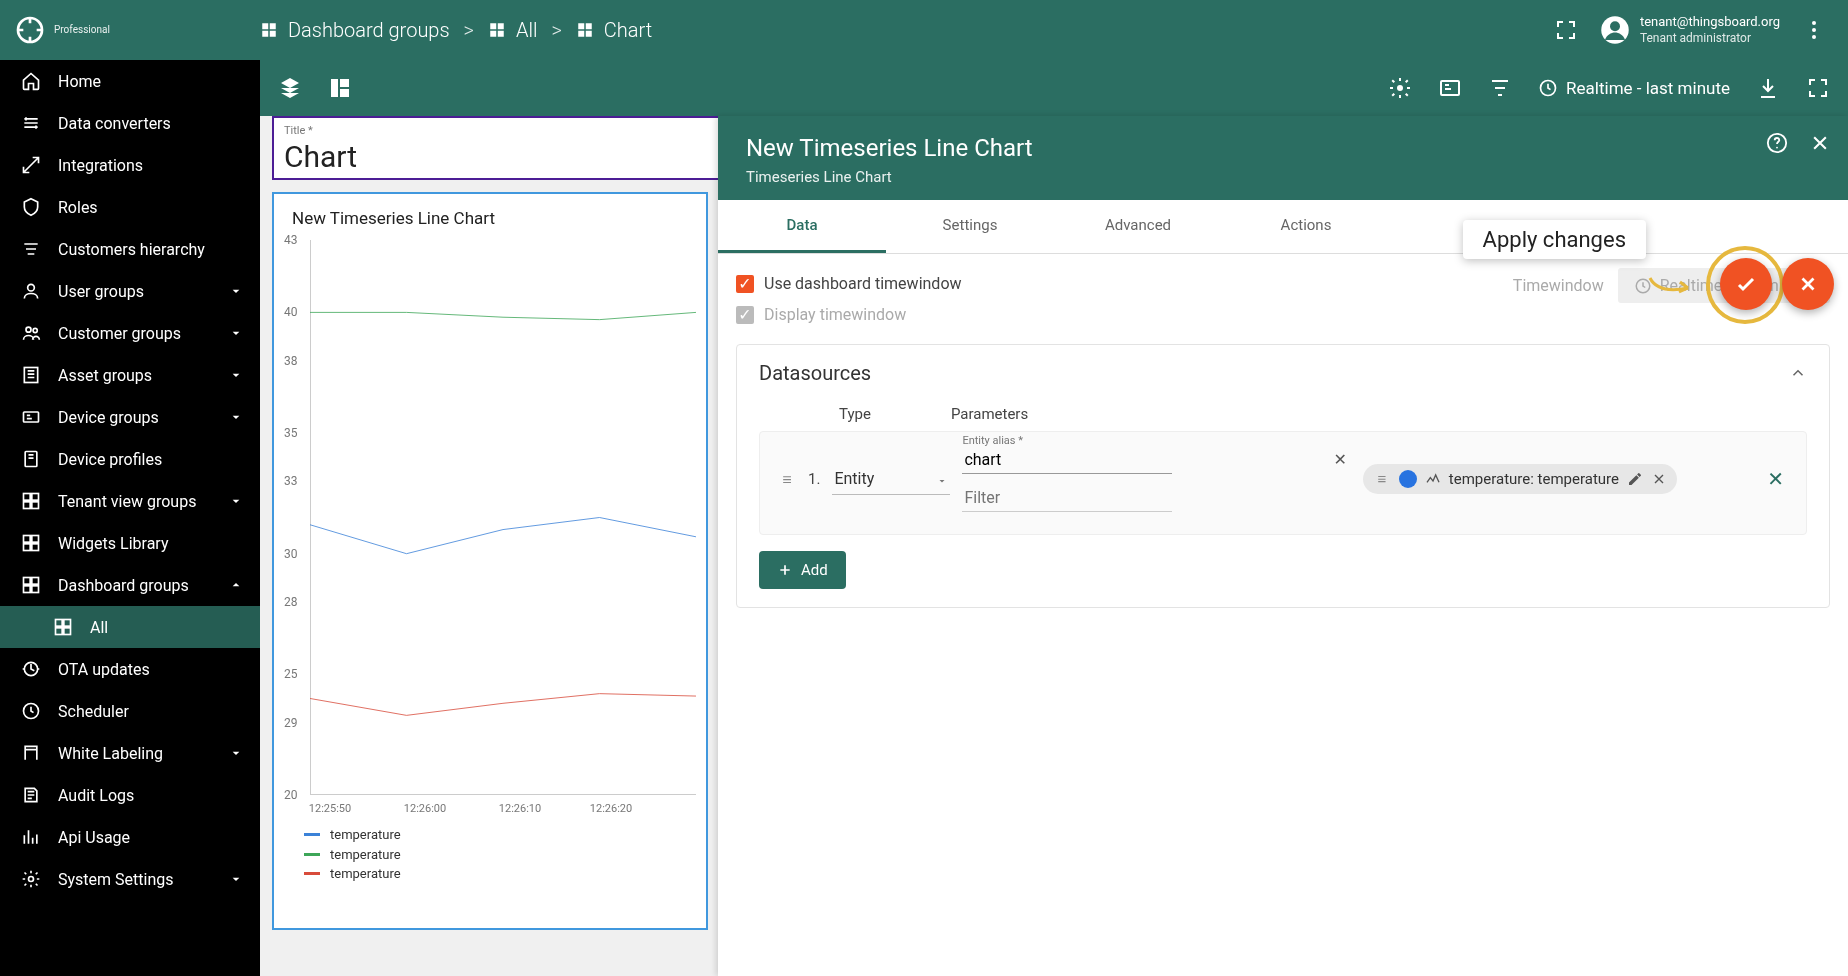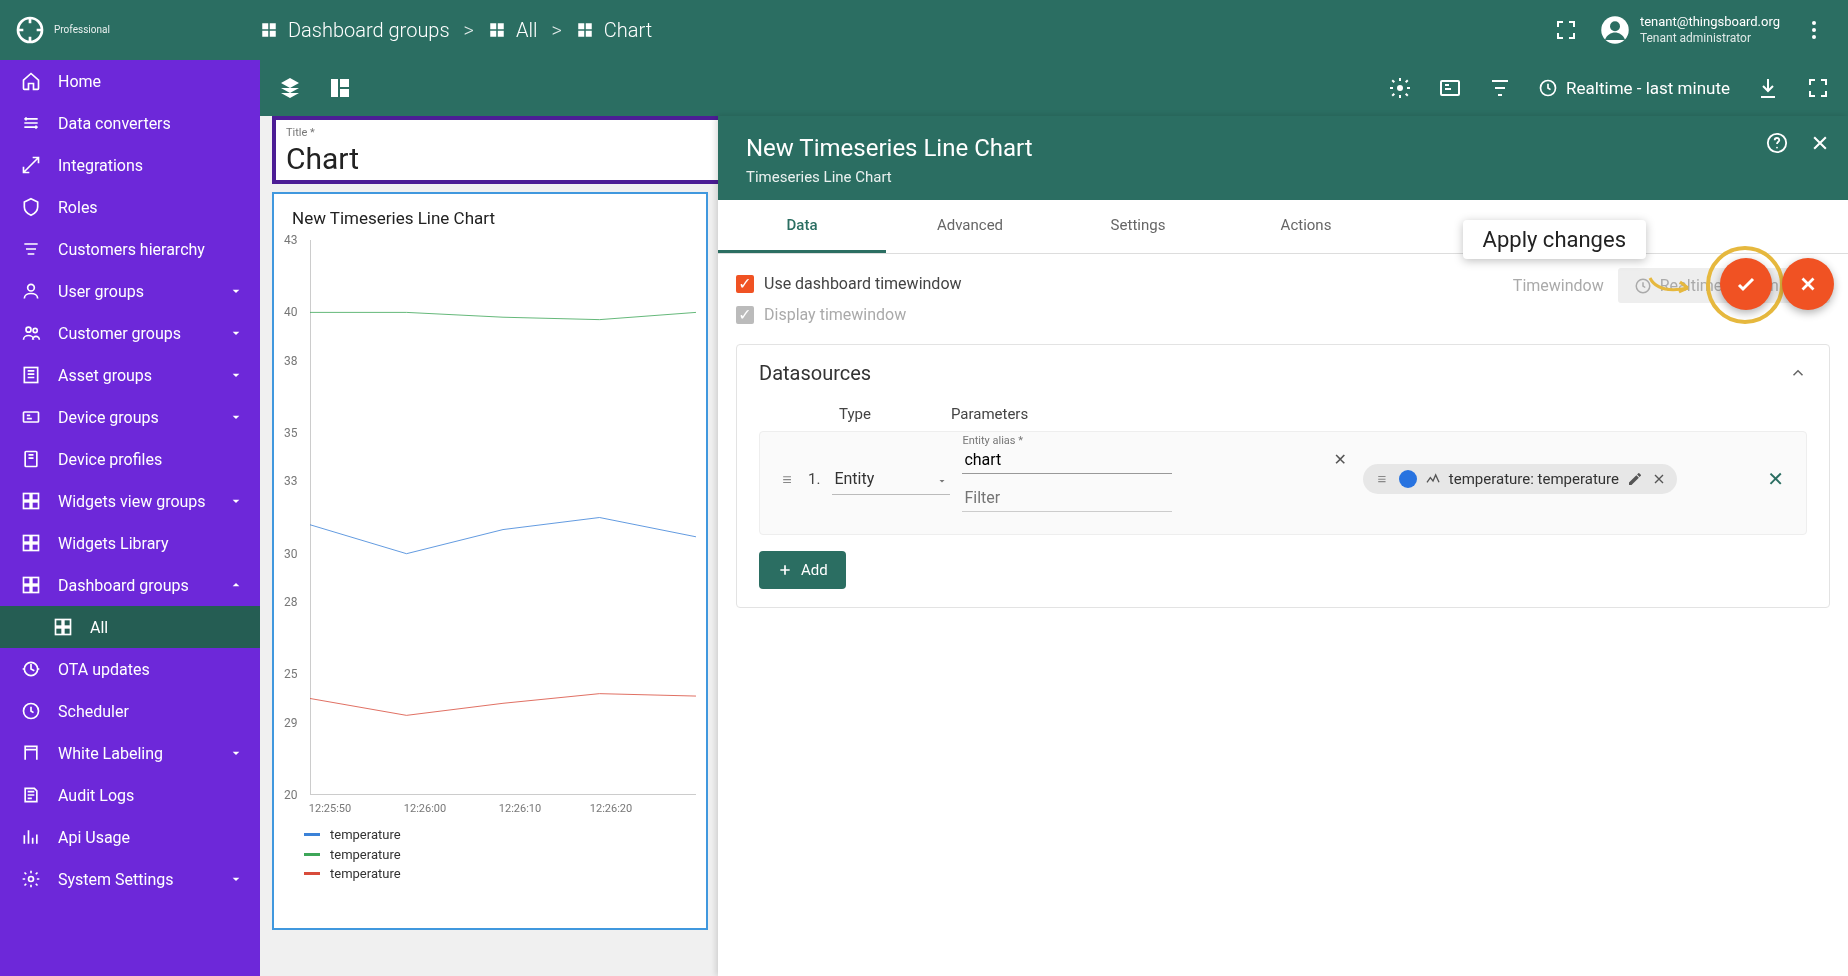--- a/index.html
+++ b/index.html
@@ -15,37 +15,37 @@
 .breadcrumb { display:flex; align-items:center; gap:14px; font-size:20px; font-weight:300; }
 .breadcrumb .sep { opacity:.85; }
 .breadcrumb .bc-item { display:flex; align-items:center; gap:10px; }
 .header-right { margin-left:auto; display:flex; align-items:center; gap:22px; padding-right:22px; }
 .user-block { display:flex; align-items:center; gap:10px; }
 .user-text { display:flex; flex-direction:column; font-size:13px; line-height:1.25;}
 .user-text .sub { font-size:12px; opacity:.85;}
 .icon-btn { width:24px; height:24px; color:#fff; cursor:pointer; }
 
 
-.sidebar { position:absolute; left:0; top:60px; bottom:0; width:260px; background:#6d28d9; color:#fff; overflow-y:auto; font-size:16px; }
+.sidebar { position:absolute; left:0; top:60px; bottom:0; width:260px; background:#000000; color:#fff; overflow-y:auto; font-size:16px; }
 .side-item { display:flex; align-items:center; gap:16px; padding:10px 20px; cursor:pointer; position:relative; }
 .side-item.active { background:#255d53; }
 .side-item .mi { width:22px; height:22px; display:flex; align-items:center; justify-content:center; }
 .side-item .chev { position:absolute; right:16px; }
 .side-sub { padding-left:52px; }
 
 
 .main { position:absolute; left:260px; top:60px; right:0; bottom:0; background:#2b6e62; }
 .toolbar { height:56px; display:flex; align-items:center; padding:0 18px; color:#fff; gap:26px; }
 .toolbar .spacer { flex:1; }
 .toolbar .tbtn { width:24px; height:24px; cursor:pointer;}
 .realtime-btn { display:flex; align-items:center; gap:8px; font-size:17px; cursor:pointer;}
 
 
 .canvas { position:absolute; left:0; top:56px; right:0; bottom:0; background:#f0f0f0; }
-.title-card { position:absolute; left:12px; top:0; width:485px; background:#fff; border:4px solid #4c1d95; padding:6px 10px 4px 10px; }
+.title-card { position:absolute; left:12px; top:0; width:485px; background:#fff; border:2px solid #4c1d95; padding:6px 10px 4px 10px; }
 .title-card .lbl{ font-size:11px; color:#777;}
 .title-card .val{ font-size:30px; font-weight:400; color:#222; margin-top:2px;}
 
 
 .widget { position:absolute; left:12px; top:76px; width:436px; height:738px; background:#fff; border:2px solid #4098de;}
 .widget h3 { font-size:17px; font-weight:400; color:#222; padding:14px 18px 6px 18px;}
 .chart-area { position:relative; margin:6px 10px 4px 10px; height:575px; }
 .chart-area .ylabel { position:absolute; left:0; font-size:12px; color:#777; transform:translateY(-50%);}
 .chart-area .grid { position:absolute; left:26px; right:0; top:0; bottom:20px; border-left:1px solid #ccc; border-bottom:1px solid #ccc;}
 .chart-area svg{ position:absolute; left:26px; top:0; right:0; bottom:20px; width:calc(100% - 26px); height:calc(100% - 20px);}
@@ -268,21 +268,21 @@
     </div>
     <div class="side-item">
       <span class="mi">
         <svg width="20" height="20" viewBox="0 0 24 24" fill="none" stroke="#fff" stroke-width="2">
           <rect x="3" y="3" width="8" height="8"></rect>
           <rect x="13" y="3" width="8" height="8"></rect>
           <rect x="3" y="13" width="8" height="8"></rect>
           <rect x="13" y="13" width="8" height="8"></rect>
         </svg>
       </span>
-      <span>Widgets view groups</span>
+      <span>Tenant view groups</span>
       <svg class="chev" width="16" height="16" viewBox="0 0 24 24" fill="#fff">
         <path d="M7 10l5 5 5-5"></path>
       </svg>
     </div>
     <div class="side-item">
       <span class="mi">
         <svg width="20" height="20" viewBox="0 0 24 24" fill="none" stroke="#fff" stroke-width="2">
           <rect x="3" y="3" width="8" height="8"></rect>
           <rect x="13" y="3" width="8" height="8"></rect>
           <rect x="3" y="13" width="8" height="8"></rect>
@@ -469,22 +469,22 @@
             <path d="M9.5 9a2.5 2.5 0 115 0c0 1.5-2.5 2-2.5 4" stroke="#fff" stroke-width="2" fill="none"></path>
             <circle cx="12" cy="17" r="1"></circle>
           </svg>
         <svg width="20" height="20" viewBox="0 0 24 24" stroke="#fff" stroke-width="2.5">
             <path d="M5 5l14 14M19 5L5 19"></path>
           </svg>
       </div>
     </div>
     <div class="panel-tabs" id="panel-tabs">
         <div class="tab active">Data</div>
+        <div class="tab">Settings</div>
         <div class="tab">Advanced</div>
-        <div class="tab">Settings</div>
         <div class="tab">Actions</div>
       </div>
     <div class="panel-body">
       <div style="overflow:auto">
         <div class="tw-right">
           <span>Timewindow</span>
           <div class="tw-btn">
             <svg width="18" height="18" viewBox="0 0 24 24" fill="none" stroke="#aaa" stroke-width="2">
                 <circle cx="12" cy="12" r="9"></circle>
                 <path d="M12 7v5l3 2"></path>

